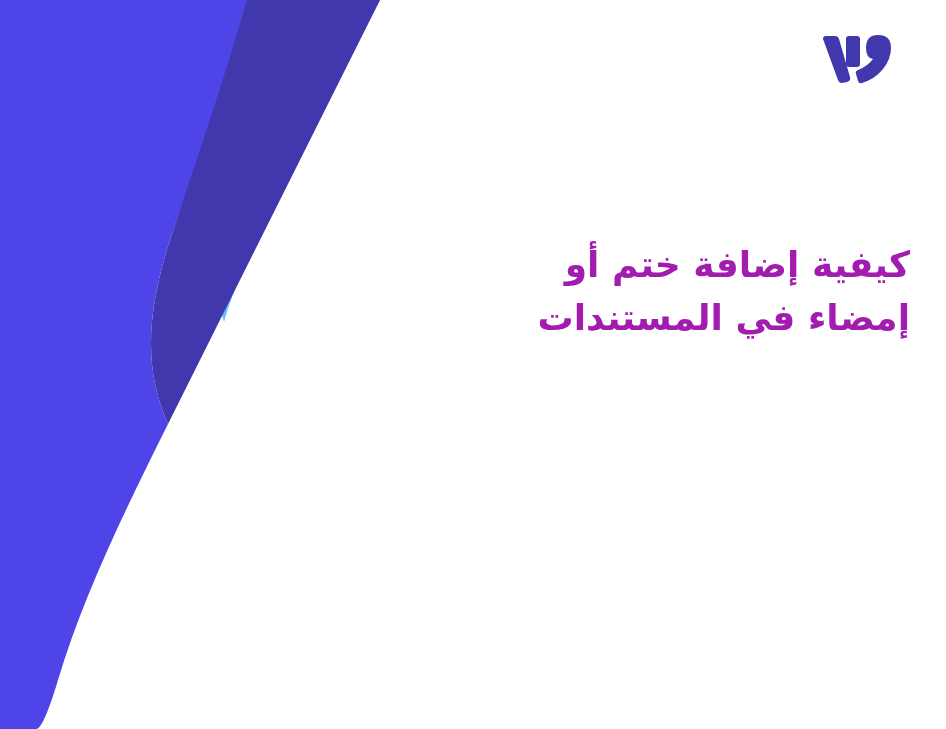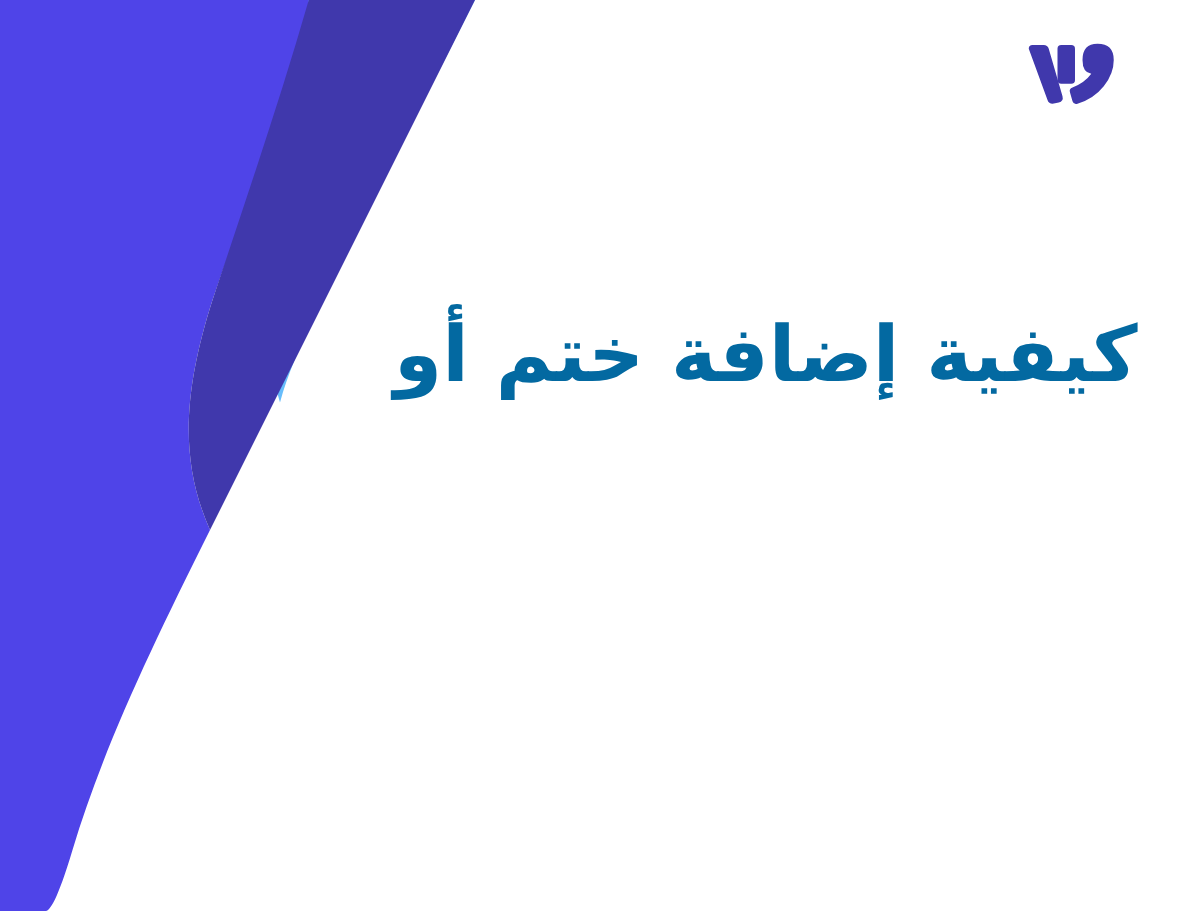--- a/index.html
+++ b/index.html
@@ -43,24 +43,24 @@
     position: absolute;
     top: 238px;
     left: 120px;
     width: 790px;
     text-align: right;
     direction: rtl;
     unicode-bidi: isolate;
   }
   .title-line {
     display: block;
-    color: #0369a1;
+    color: #a21caf;
     font-family: "DejaVu Sans", "Liberation Sans", sans-serif;
     font-weight: bold;
-    font-size: 62px;
+    font-size: 36px;
     line-height: 1.48;
     letter-spacing: 0px;
     white-space: nowrap;
   }
 </style>
 </head>
 <body>
 
 <div id="cover">
 
@@ -100,15 +100,16 @@
       <path d="M 3 6 Q 3 3 6 3 L 15 3 Q 18 3 19 6 L 30 44 Q 31 48 27 49 L 22 50 Q 19 50 18 47 Z"></path>
 
       <path d="M 26 6 Q 26 3 29 3 L 37 3 Q 40 3 40 6 L 40 31 Q 40 34 37 34 L 29 34 Q 26 34 26 31 Z"></path>
 
       <path d="M 58 2 Q 71 2 71 15 Q 71 26 63 36 Q 55 46 42 50 Q 39 51 38 48 L 36 41 Q 35 38 38 37 Q 48 33 53 26 Q 46 25 46 15 Q 46 2 58 2 Z"></path>
     </g>
   </svg>
 
   <div id="title-block">
     <span class="title-line">كيفية إضافة ختم أو</span>
+    <span class="title-line">إمضاء في المستندات</span>
   </div>
 
 </div>
 
 </body></html>

